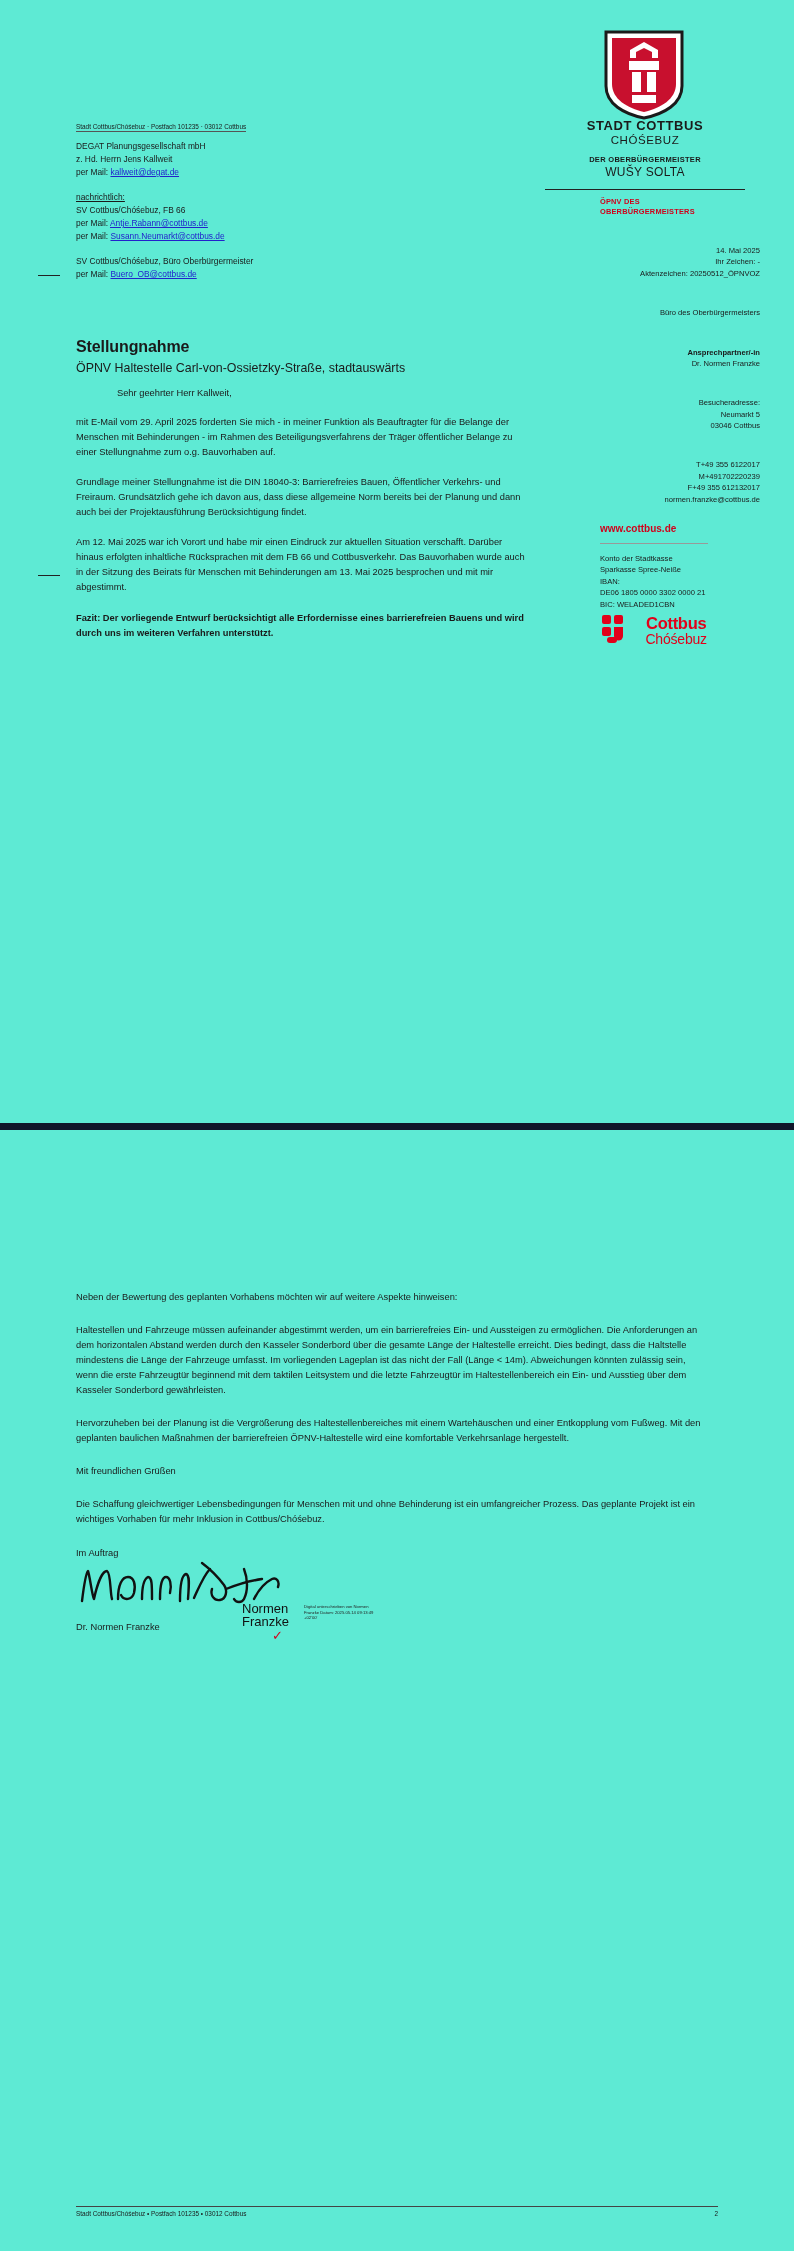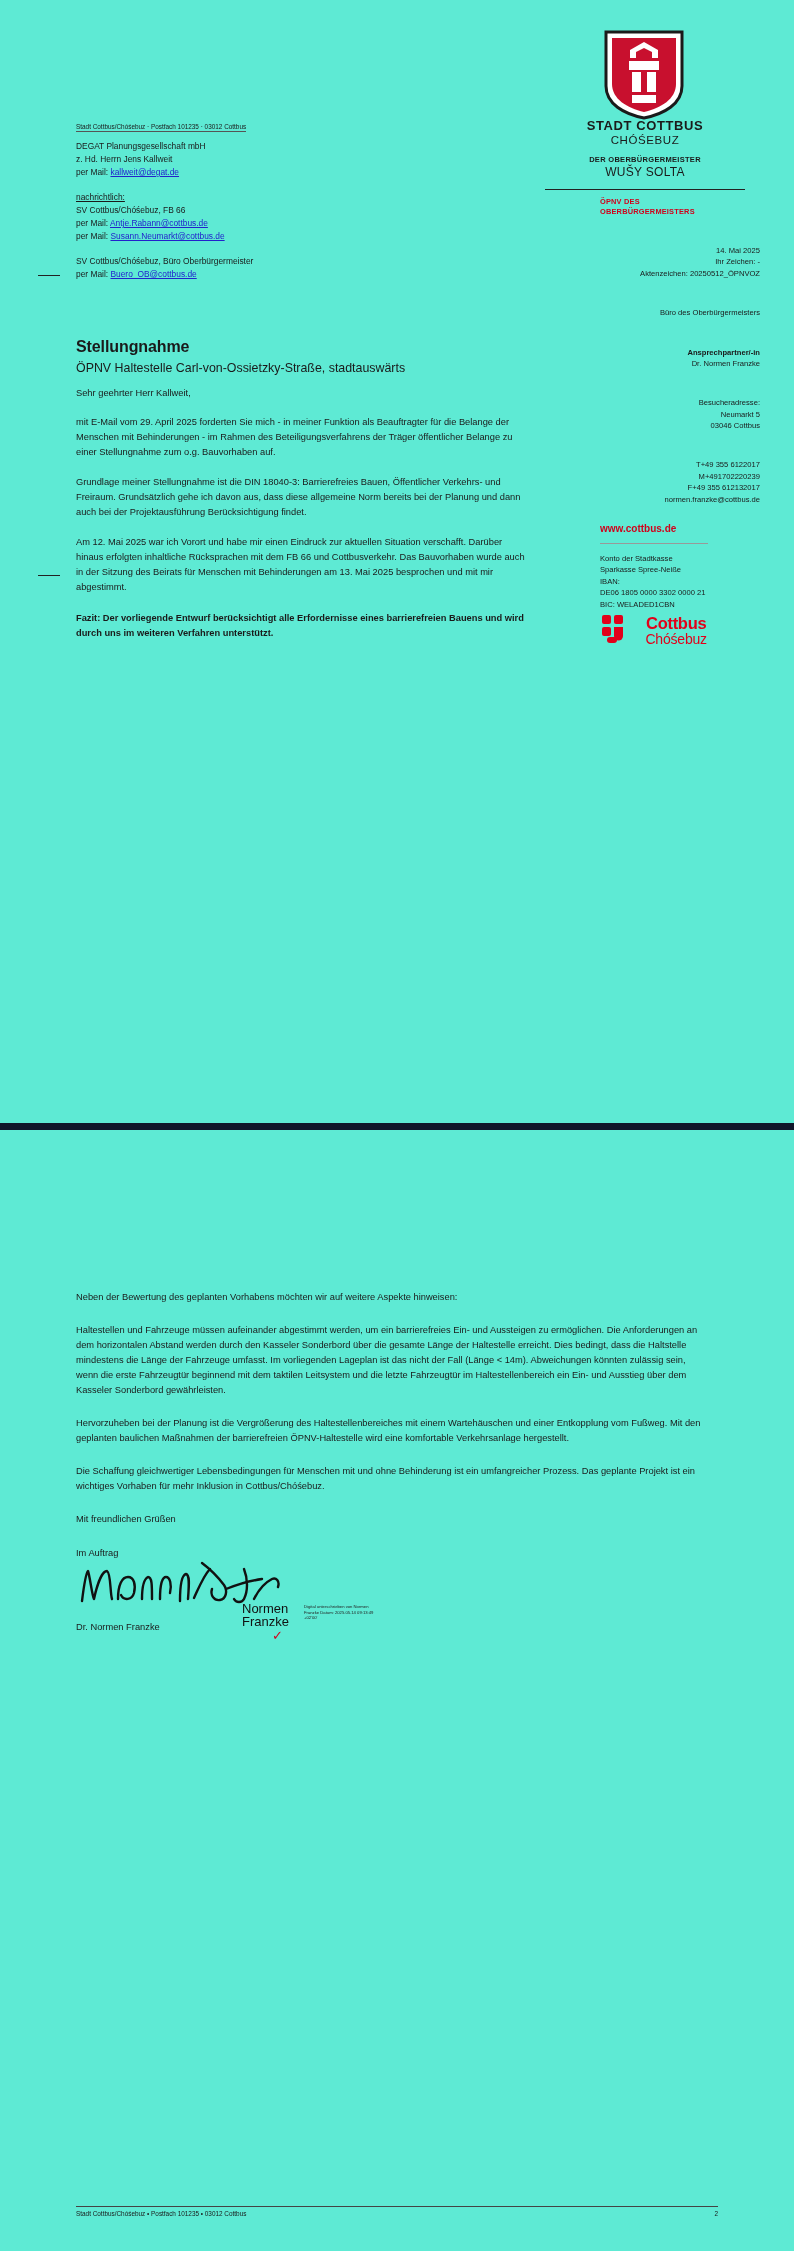--- a/index.html
+++ b/index.html
@@ -166,21 +166,21 @@
 
   .body-text {
     position: absolute;
     left: 76px; top: 386px;
     width: 450px;
     font-size: 9.3px;
     line-height: 1.62;
     text-align: left;
   }
   .body-text p { margin: 0 0 15px 0; }
-  .body-text p.tight { margin-bottom: 14px; }
+  .body-text p.tight { margin-bottom: 14px; margin-left: 41px; }
   .body-text p.bold { font-weight: bold; }
 
   
   .p2-body {
     position: absolute;
     left: 76px; top: 160px;
     width: 630px;
     font-size: 9.3px;
     line-height: 1.62;
   }
@@ -364,22 +364,22 @@
     <p class="bold">Fazit: Der vorliegende Entwurf berücksichtigt alle Erfordernisse eines barrierefreien Bauens und wird durch uns im weiteren Verfahren unterstützt.</p>
   </div>
 </div>
 
 <div class="page page-2">
 
   <div class="p2-body">
     <p>Neben der Bewertung des geplanten Vorhabens möchten wir auf weitere Aspekte hinweisen:</p>
     <p>Haltestellen und Fahrzeuge müssen aufeinander abgestimmt werden, um ein barrierefreies Ein- und Aussteigen zu ermöglichen. Die Anforderungen an dem horizontalen Abstand werden durch den Kasseler Sonderbord über die gesamte Länge der Haltestelle erreicht. Dies bedingt, dass die Haltstelle mindestens die Länge der Fahrzeuge umfasst. Im vorliegenden Lageplan ist das nicht der Fall (Länge &lt; 14m). Abweichungen könnten zulässig sein, wenn die erste Fahrzeugtür beginnend mit dem taktilen Leitsystem und die letzte Fahrzeugtür im Haltestellenbereich ein Ein- und Ausstieg über dem Kasseler Sonderbord gewährleisten.</p>
     <p>Hervorzuheben bei der Planung ist die Vergrößerung des Haltestellenbereiches mit einem Wartehäuschen und einer Entkopplung vom Fußweg. Mit den geplanten baulichen Maßnahmen der barrierefreien ÖPNV-Haltestelle wird eine komfortable Verkehrsanlage hergestellt.</p>
+    <p>Mit freundlichen Grüßen</p>
     <p>Die Schaffung gleichwertiger Lebensbedingungen für Menschen mit und ohne Behinderung ist ein umfangreicher Prozess. Das geplante Projekt ist ein wichtiges Vorhaben für mehr Inklusion in Cottbus/Chóśebuz.</p>
-    <p>Mit freundlichen Grüßen</p>
     <p>Im Auftrag</p>
   </div>
 
   <div class="signature">
     <svg width="210" height="62" viewBox="0 0 210 62" aria-hidden="true">
       <g fill="none" stroke="#111" stroke-width="2.4" stroke-linecap="round" stroke-linejoin="round">
         <path d="M6 46 C8 30 10 18 12 16 C14 22 16 40 18 44 C21 30 26 16 31 16 C35 18 34 38 36 44"></path>
         <path d="M42 44 C42 30 46 22 52 22 C58 22 60 30 58 38 C56 45 48 46 45 40"></path>
         <path d="M66 44 C66 32 68 24 72 22 C76 22 76 30 76 44"></path>
         <path d="M84 44 C84 30 86 22 90 22 C94 22 96 30 94 38"></path>

